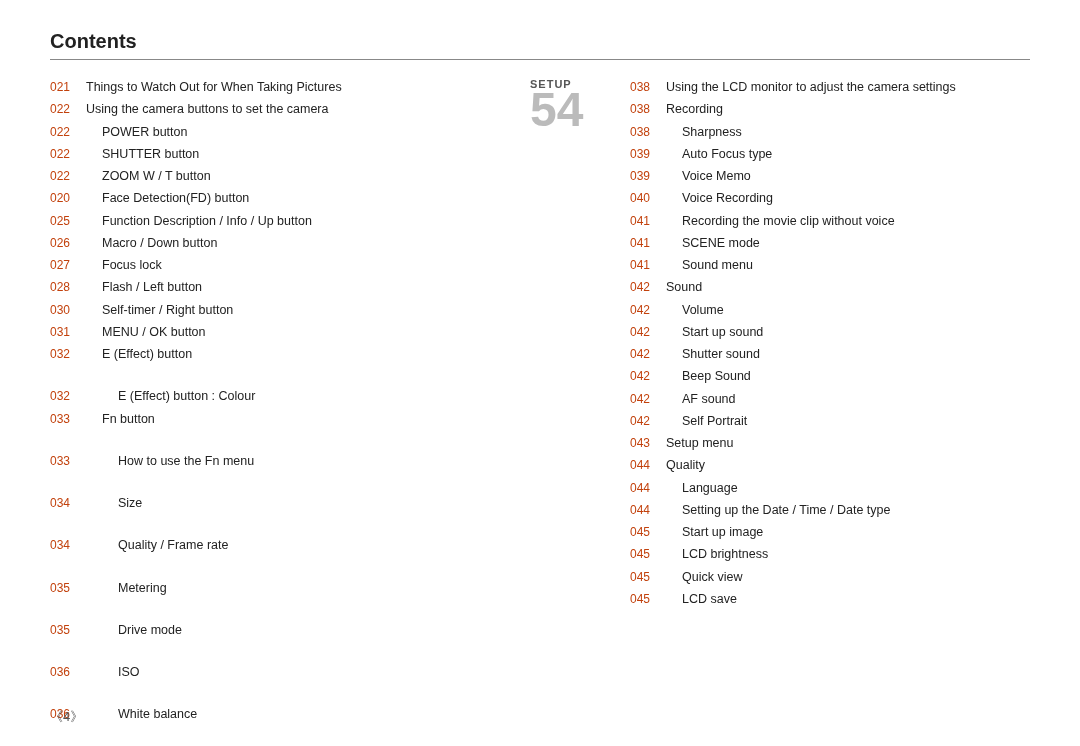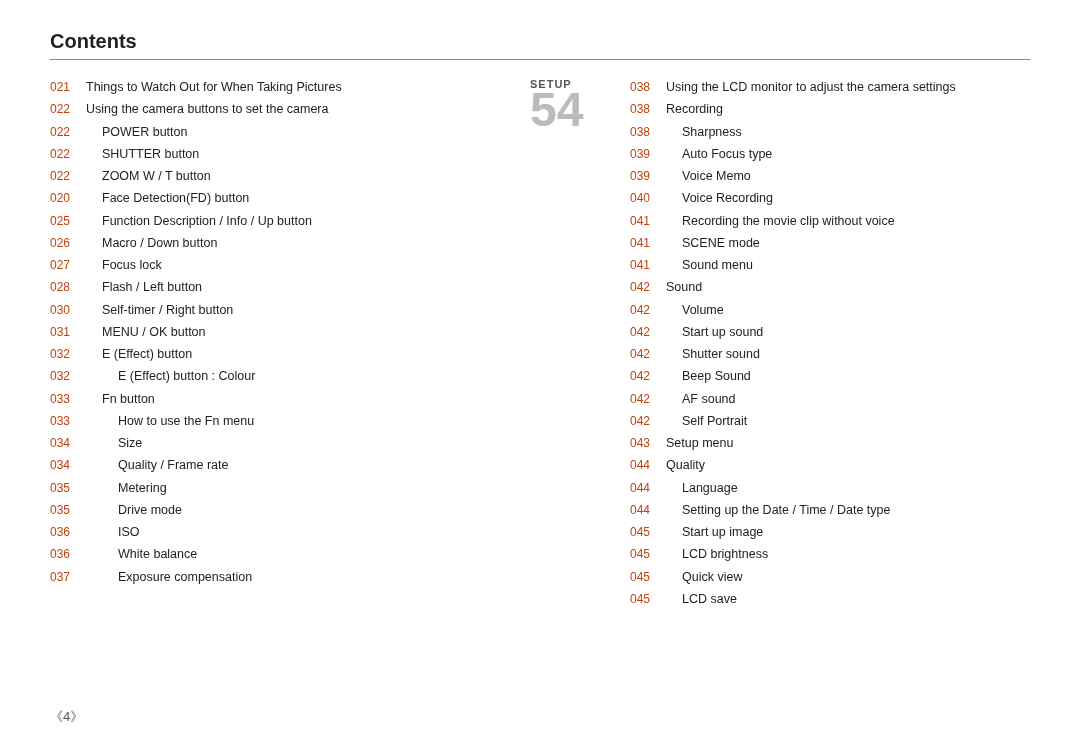--- a/index.html
+++ b/index.html
@@ -74,20 +74,21 @@
     }
     .entry .label {
       font-size: 12.5px;
       color: #222;
     }
     .entry .label.indent1 {
       padding-left: 16px;
     }
     .entry .label.indent2 {
       padding-left: 32px;
+      margin-top: 20px;
     }
     .footer {
       position: absolute;
       bottom: 20px;
       left: 50px;
       font-size: 13px;
       color: #555;
     }
     .right-entries {
       margin-left: 70px;

